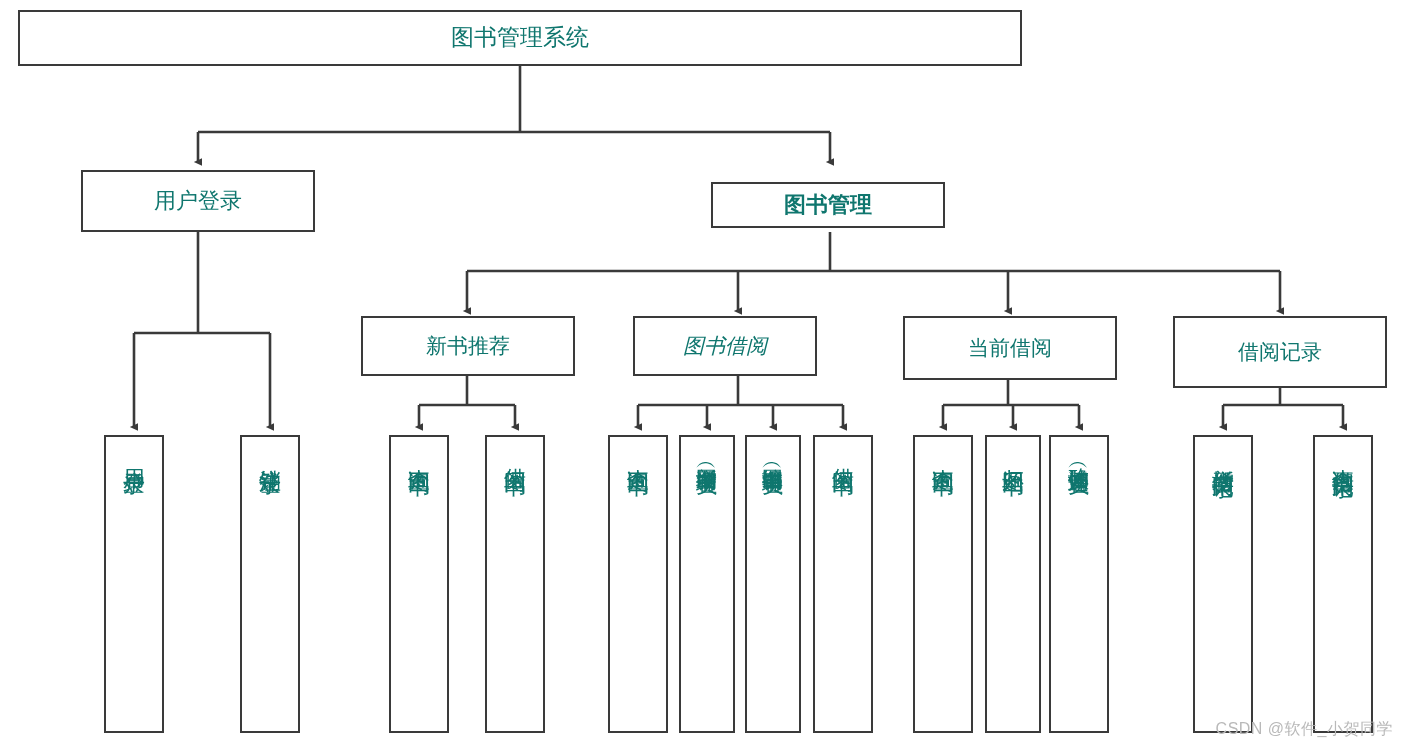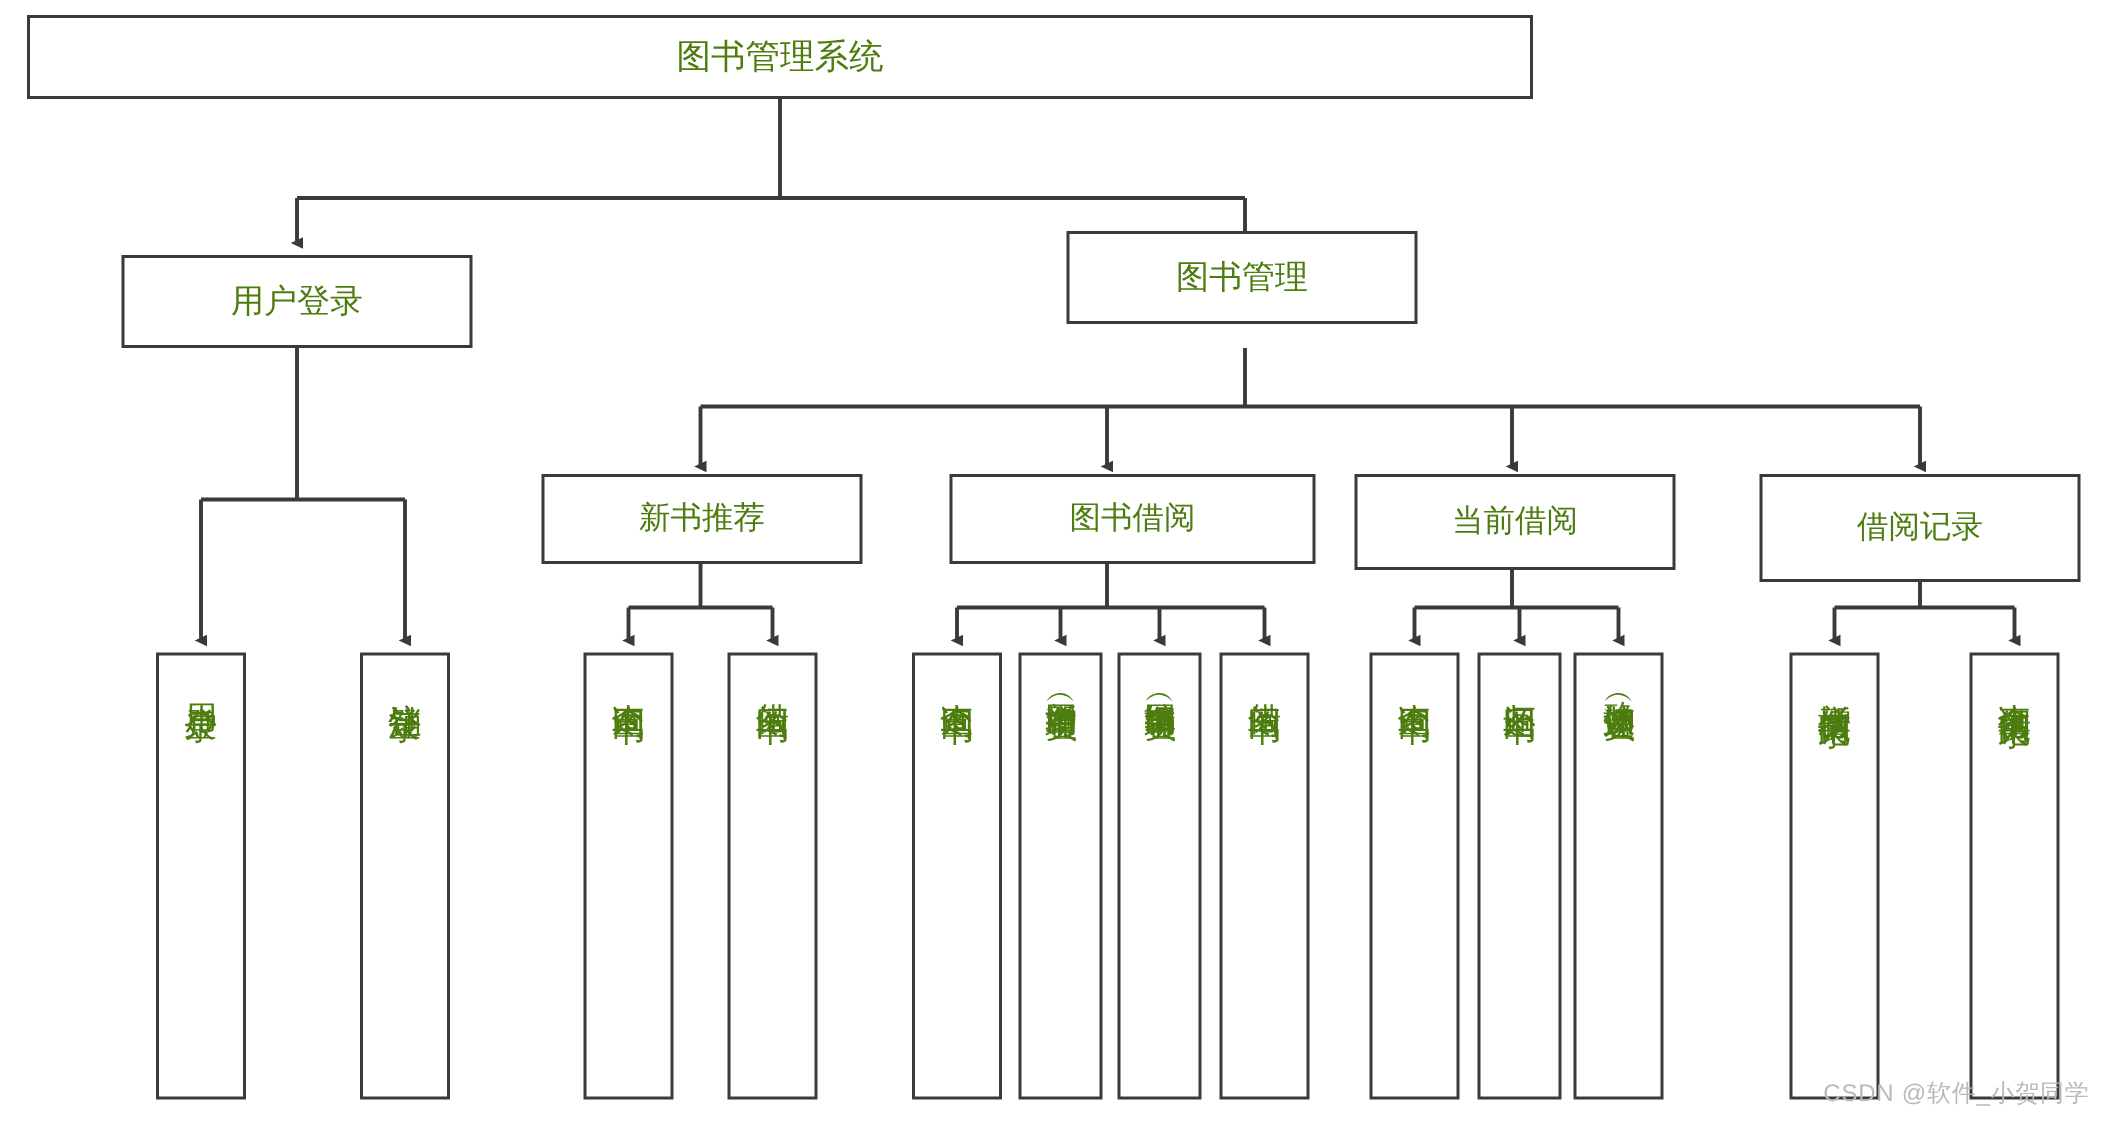--- a/index.html
+++ b/index.html
@@ -32,21 +32,21 @@
     background: #ffffff;
     display: flex;
     align-items: center;
     justify-content: center;
     color: #2b2b2b;
     z-index: 3;
   }
   .node-label {
     display: block;
     text-align: center;
-    color: #4d7c0f;
+    color: #0f766e;
     line-height: 1.12;
   }
   .node-root .node-label {
     font-size: 23px;
   }
   .node-l1 .node-label {
     font-size: 22px;
   }
   .node-l2 .node-label {
     font-size: 21px;
@@ -135,28 +135,28 @@
     </g>
   </svg>
 
   <div class="node node-root" style="left:18px; top:10px; width:1004px; height:56px;">
     <span class="node-label">图书管理系统</span>
   </div>
 
   <div class="node node-l1" style="left:81px; top:170px; width:234px; height:62px;">
     <span class="node-label">用户登录</span>
   </div>
-  <div class="node node-l1" style="left:711px; top:154px; width:234px; height:62px;">
+  <div class="node node-l1" style="left:711px; top:182px; width:234px; height:46px;font-weight:bold;">
     <span class="node-label">图书管理</span>
   </div>
 
   <div class="node node-l2" style="left:361px; top:316px; width:214px; height:60px;">
     <span class="node-label">新书推荐</span>
   </div>
-  <div class="node node-l2" style="left:633px; top:316px; width:244px; height:60px;">
+  <div class="node node-l2" style="left:633px; top:316px; width:184px; height:60px;font-style:italic;">
     <span class="node-label">图书借阅</span>
   </div>
   <div class="node node-l2" style="left:903px; top:316px; width:214px; height:64px;">
     <span class="node-label">当前借阅</span>
   </div>
   <div class="node node-l2" style="left:1173px; top:316px; width:214px; height:72px;">
     <span class="node-label">借阅记录</span>
   </div>
 
   <div class="node node-leaf" style="left:104px; top:435px; width:60px; height:298px;">

